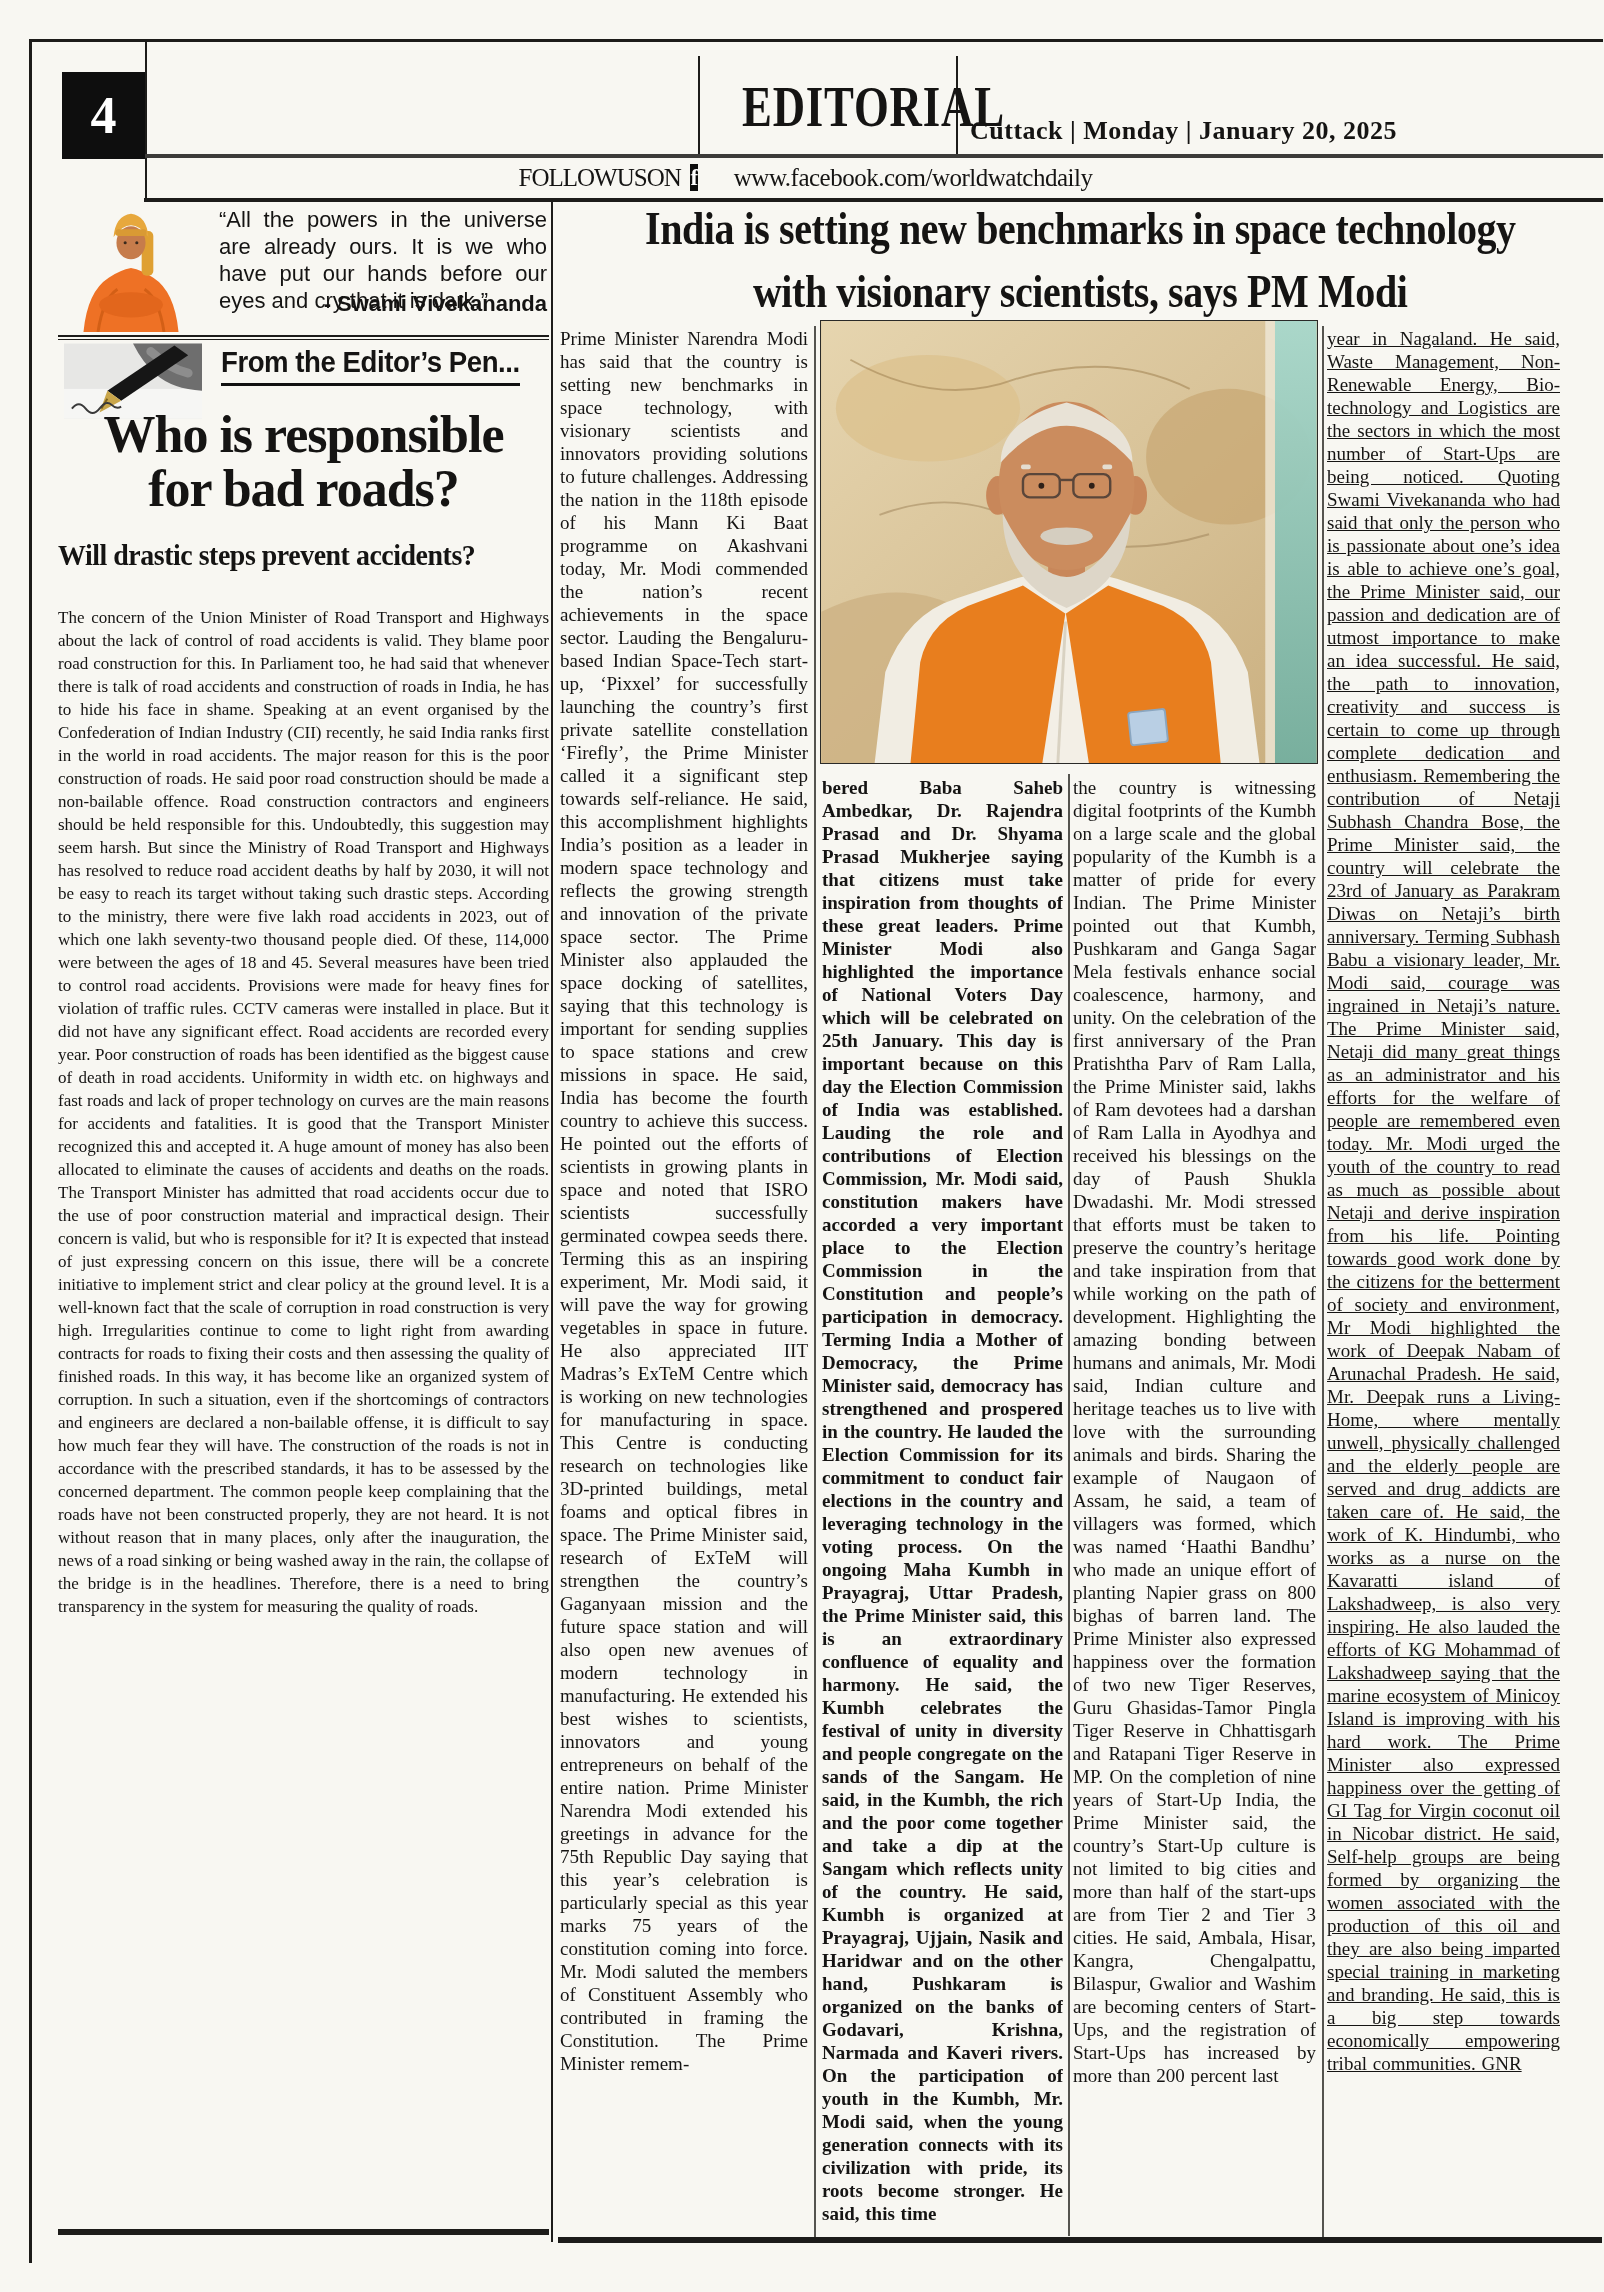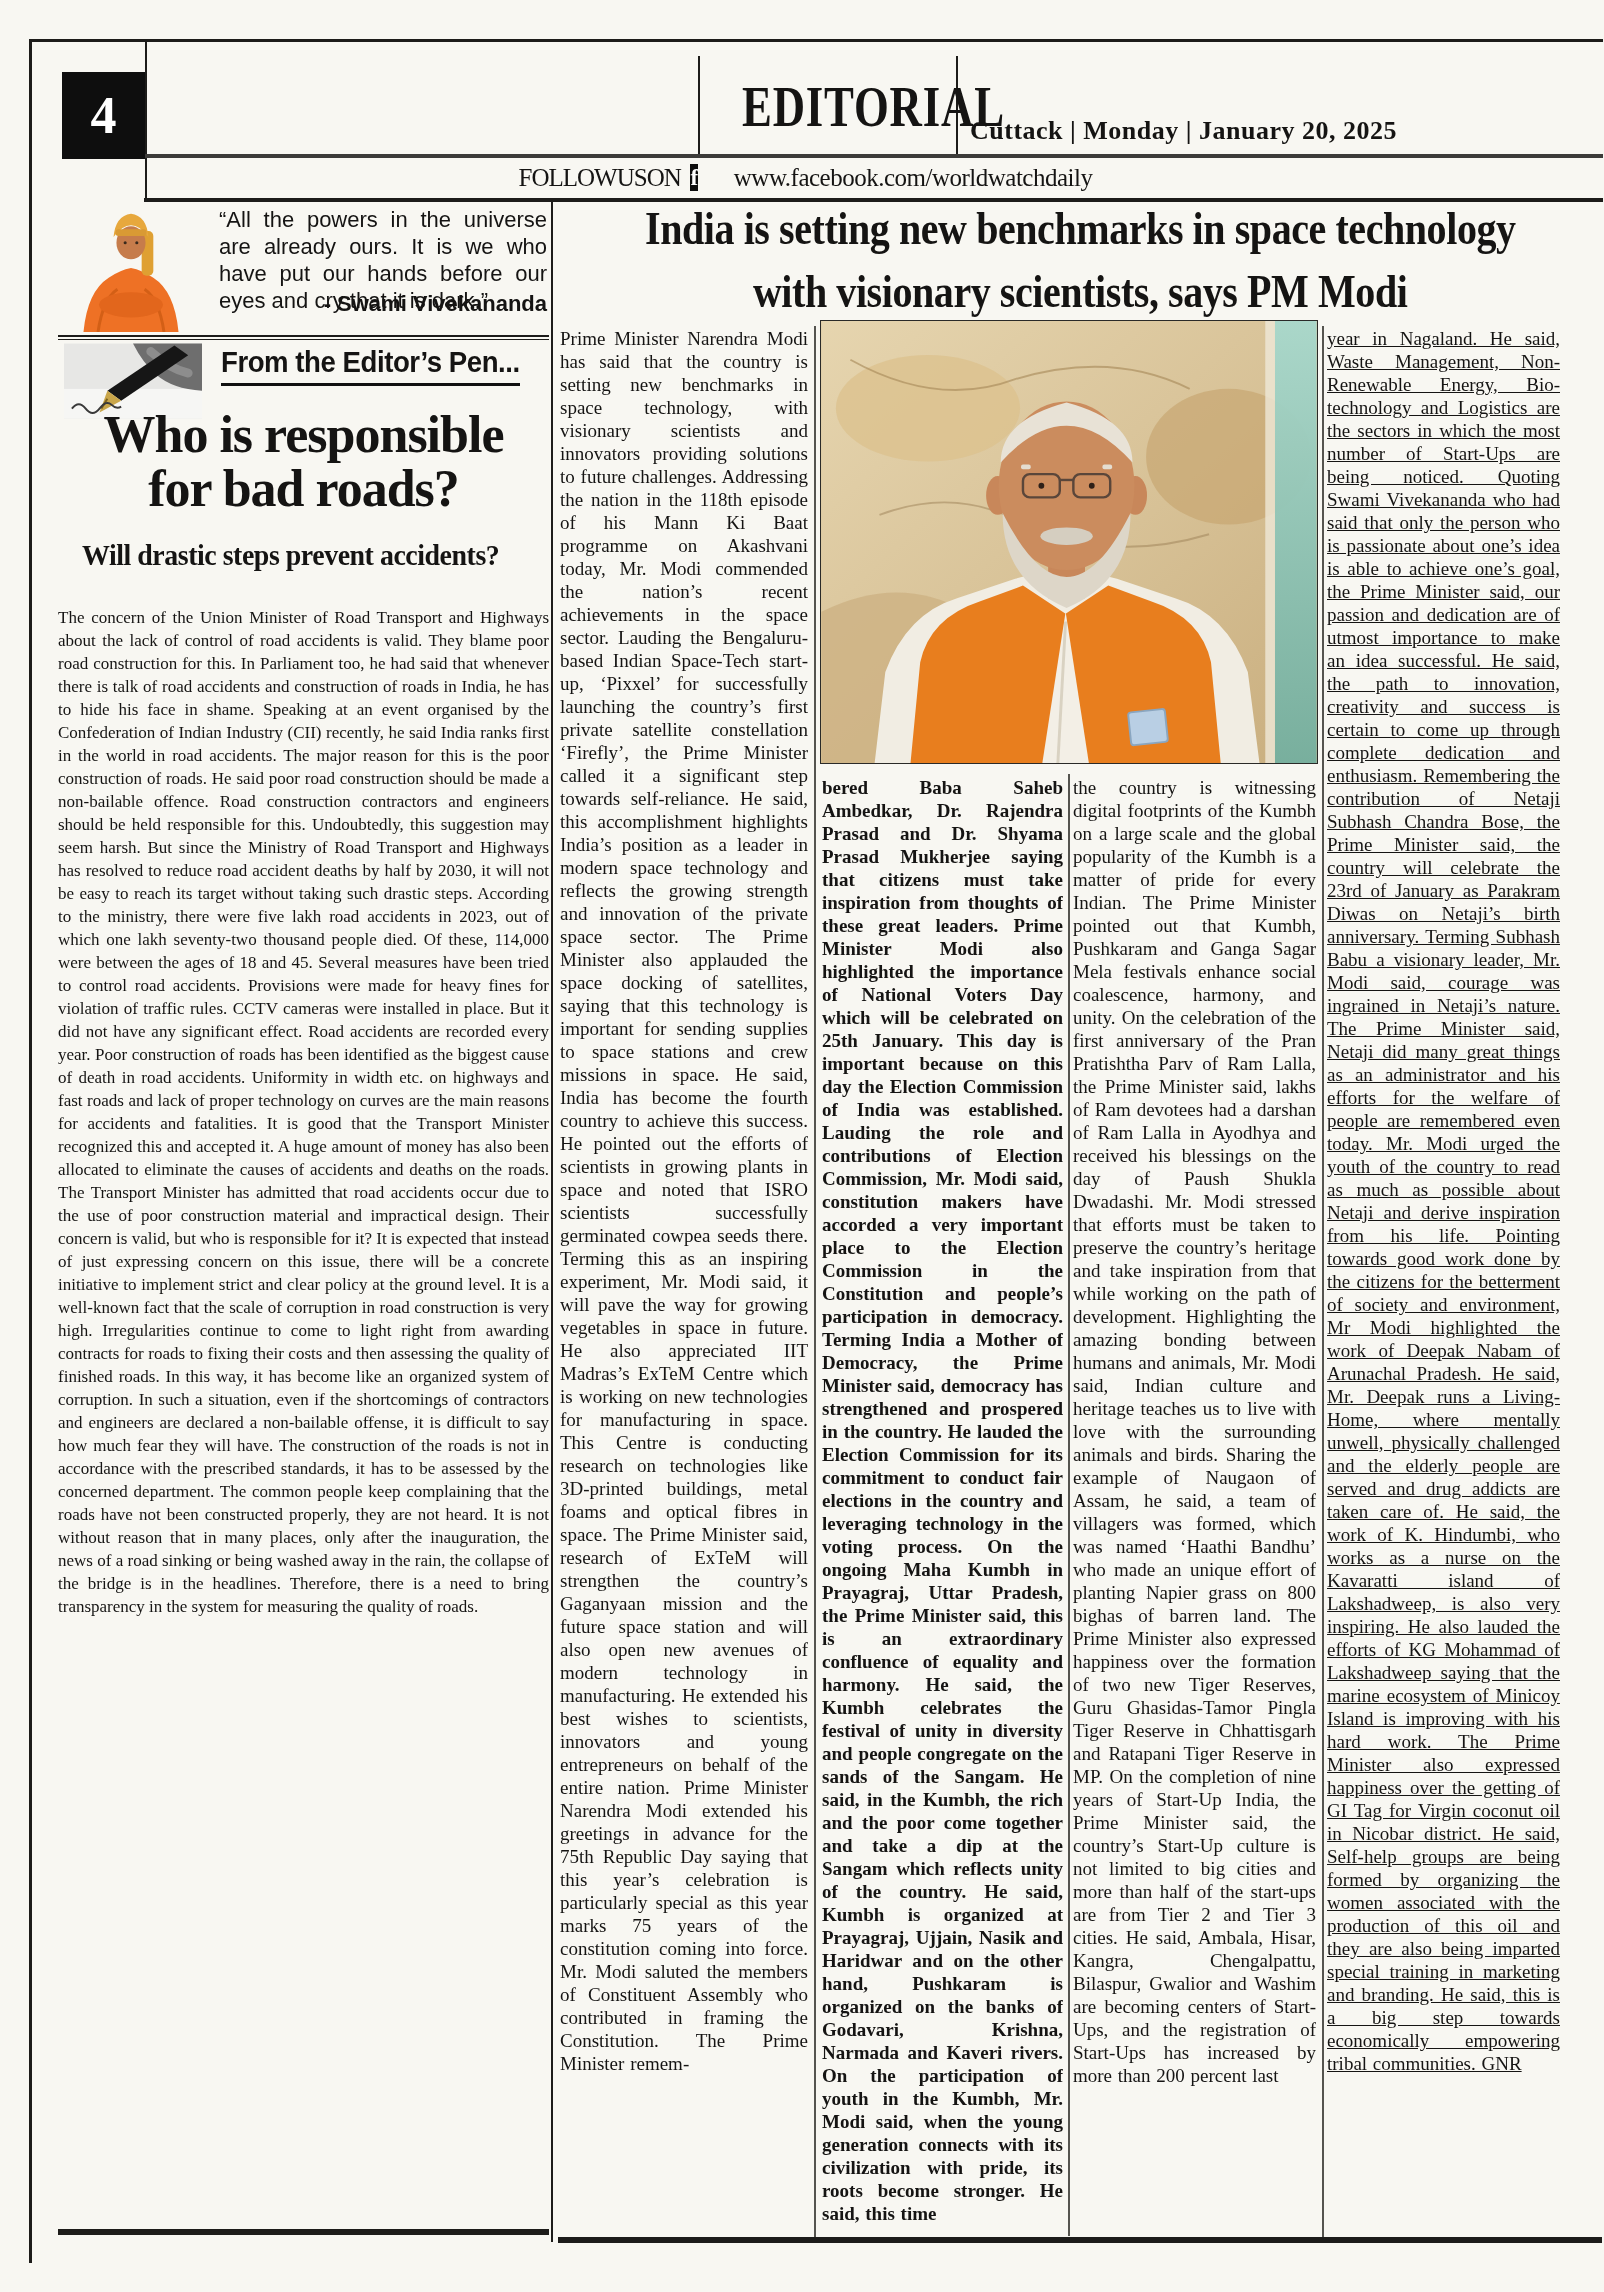--- a/index.html
+++ b/index.html
@@ -23,21 +23,21 @@
   #fb-url{font-size:25px;letter-spacing:-0.5px;margin-left:26px;}
 
   #quote-text{left:219px;top:206px;width:328px;font-size:22px;line-height:27px;text-align:justify;}
   #quote-attr{left:219px;top:291px;width:328px;font-size:22px;font-weight:bold;text-align:right;padding-right:13.6px;}
 
   #kicker{left:221px;top:345px;white-space:nowrap;}
   #kicker span{display:inline-block;transform:scaleX(.92);transform-origin:left center;
         font-size:30px;font-weight:bold;letter-spacing:-0.5px;border-bottom:3.9px solid #111;padding-bottom:3.9px;}
   #ed-headline{left:58px;top:408px;width:491px;text-align:center;font-weight:bold;
         font-size:52px;line-height:54px;letter-spacing:-1px;}
-  #ed-subhead{left:58px;top:538px;width:491px;margin-left:24px;}
+  #ed-subhead{left:58px;top:538px;width:491px;}
   #ed-subhead span{display:inline-block;transform:scaleX(.93);transform-origin:left center;
         font-size:30px;font-weight:bold;letter-spacing:-0.5px;white-space:nowrap;}
   #ed-body{left:58px;top:579px;width:491px;height:1647px;overflow:hidden;
         font-size:17px;line-height:23px;text-align:justify;margin-top:27px;}
 
   #art-headline{left:558px;top:202px;width:1044px;text-align:center;font-weight:bold;}
   .art-hl-line{line-height:53px;white-space:nowrap;}
   .art-hl-line span{display:inline-block;transform:scaleX(.87);transform-origin:center;
         font-size:46px;letter-spacing:-0.5px;}
   #photo-box{left:820px;top:320px;width:496px;height:442px;border:1.9px solid #2a2a28;background:#d8c49c;}

